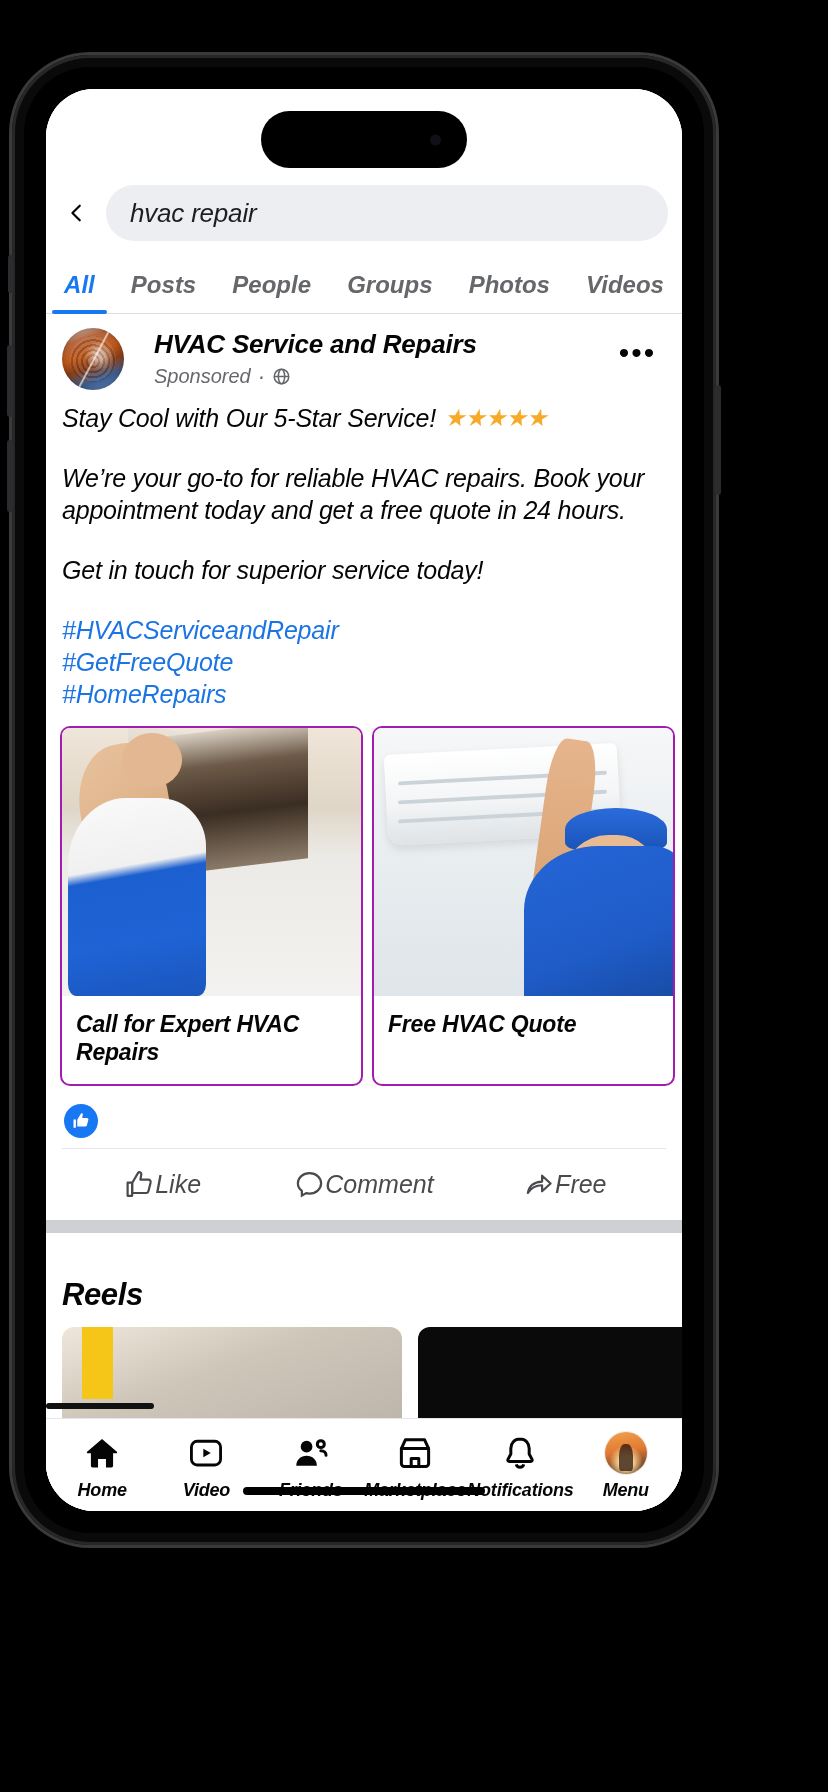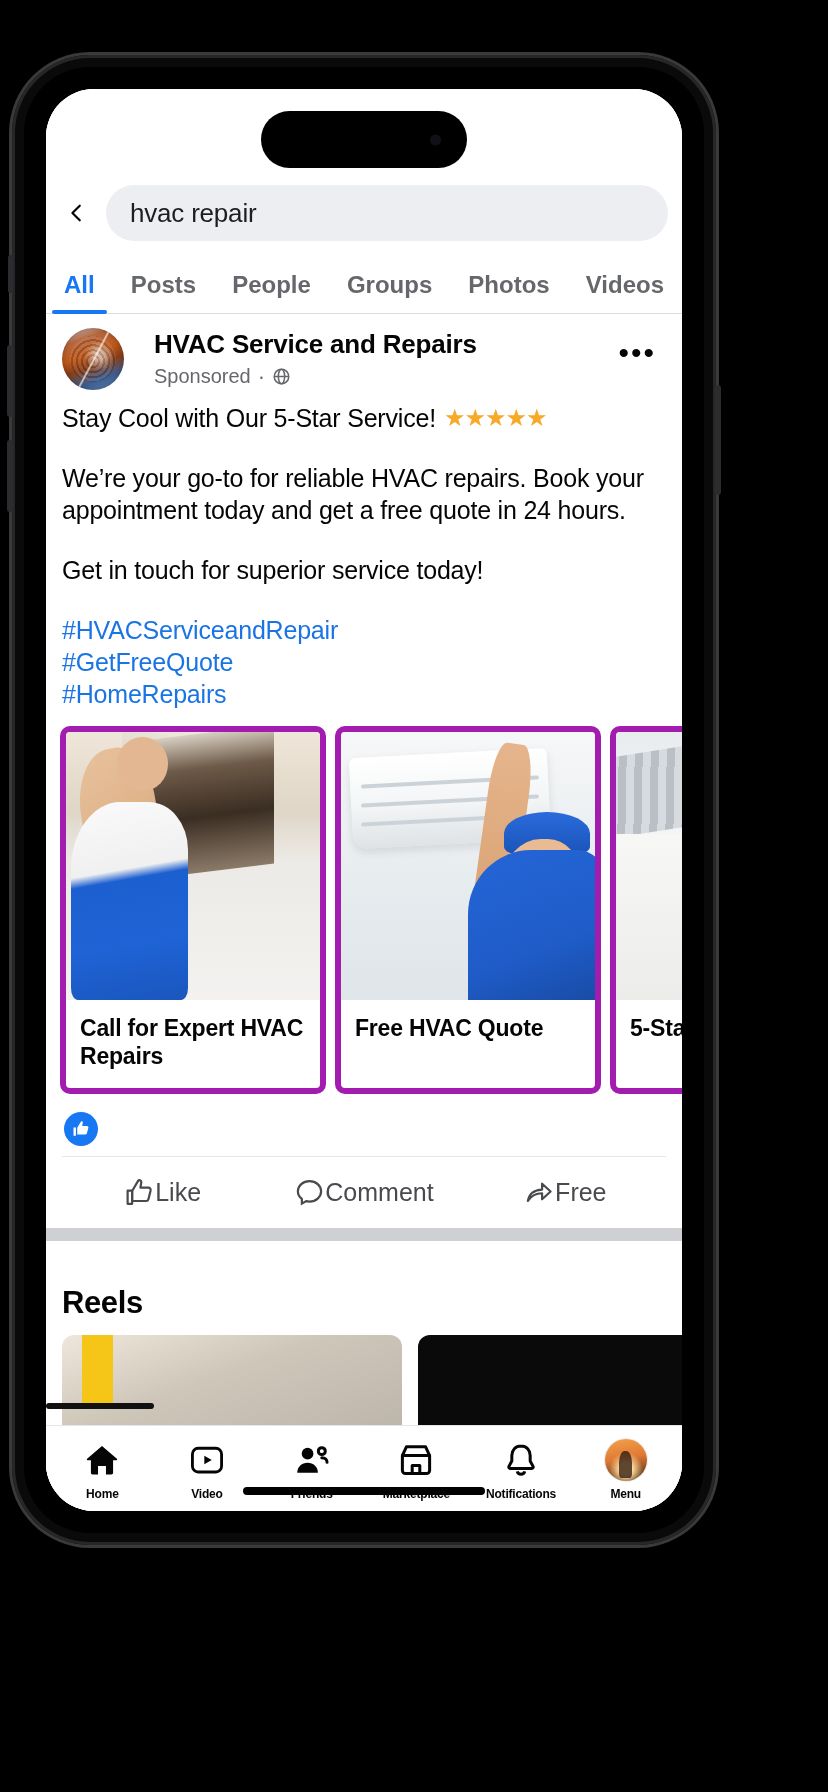--- a/index.html
+++ b/index.html
@@ -25,20 +25,21 @@
     background: #000;
     border-radius: 66px;
     overflow: hidden;
   }
   #phone-screen {
     position: absolute;
     left: 22px; top: 22px; right: 22px; bottom: 22px;
     background: #ffffff;
     border-radius: 48px;
     overflow: hidden;
+    font-style: italic;
   }
   
   .side-btn { position: absolute; background: #2c2c2e; border-radius: 3px; }
   #btn-silent { left: -4px; top: 200px; width: 5px; height: 38px; }
   #btn-volup  { left: -5px; top: 290px; width: 6px; height: 72px; }
   #btn-voldn  { left: -5px; top: 385px; width: 6px; height: 72px; }
   #btn-power  { right: -5px; top: 330px; width: 6px; height: 110px; }
 
   #dynamic-island {
     position: absolute;
@@ -188,22 +189,22 @@
   .hashtag { color: #1b74e4; display: block; }
 
   
   #carousel {
     display: flex; gap: 9px;
     padding: 16px 0 0 14px;
     overflow: hidden;
   }
   .carousel-card {
     flex: 0 0 auto;
-    width: 266px;
-    border: 6px solid #a21caf;
+    width: 303px;
+    border: 2px solid #a21caf;
     border-radius: 10px;
     overflow: hidden;
     background: #fff;
   }
   .card-image { height: 268px; position: relative; overflow: hidden; }
 
   
   #card-image-1 {
     background:
       linear-gradient(180deg,#efe6da 0%, #e6dccd 18%, #dfd6c8 30%, #eceae6 48%, #f3f2f0 100%);
@@ -344,21 +345,21 @@
     z-index: 20;
   }
   .nav-item {
     flex: 1 1 0;
     display: flex; flex-direction: column;
     align-items: center; gap: 7px;
     cursor: pointer;
   }
   .nav-icon { height: 40px; display: flex; align-items: center; justify-content: center; }
   .nav-icon svg { width: 38px; height: 38px; }
-  .nav-label { font-size: 12px; color: #050505; font-weight: bold; letter-spacing: -0.2px; }
+  .nav-label { font-size: 18px; color: #050505; font-weight: bold; letter-spacing: -0.2px; }
   #nav-avatar {
     width: 42px; height: 42px; border-radius: 50%;
     background:
       radial-gradient(circle at 50% 72%, #ffd89a 0 18%, rgba(255,216,154,0) 46%),
       linear-gradient(170deg,#f3a24b 0%, #e07a35 45%, #7c4a24 78%, #3a2518 100%);
     position: relative; overflow: hidden;
     box-shadow: 0 0 0 1px rgba(0,0,0,.08);
   }
   #nav-avatar::after {
     content:""; position:absolute; left: 34%; top: 28%;

